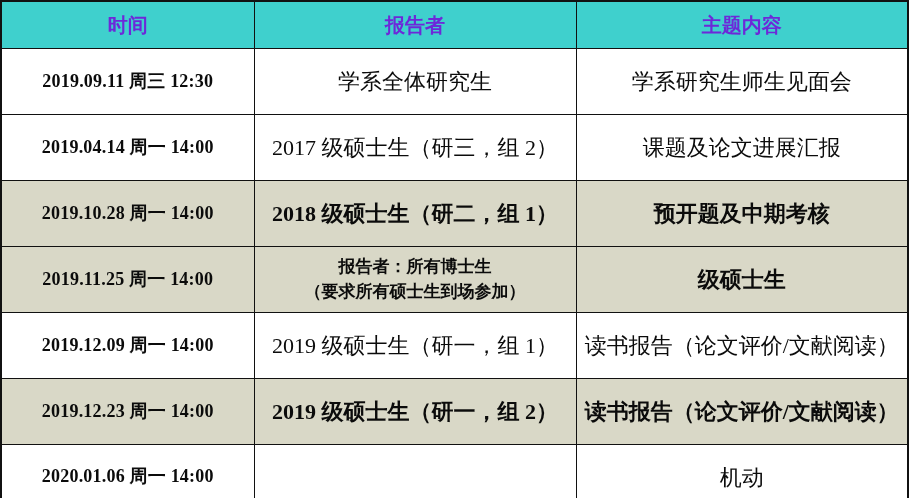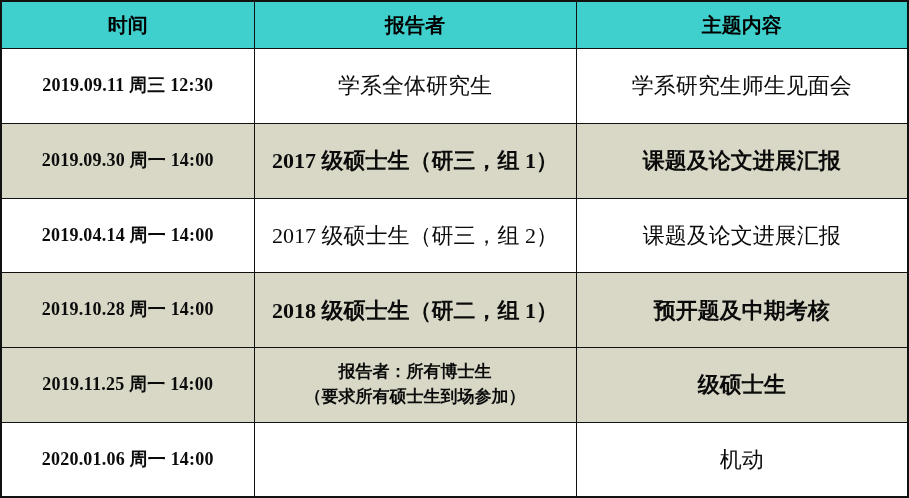--- a/index.html
+++ b/index.html
@@ -31,21 +31,21 @@
     padding: 2px 4px;
     font-size: 22px;
     line-height: 1.32;
     color: #0b0b0b;
   }
   #schedule-table thead th {
     background: #3fd0cd;
     font-weight: bold;
     font-size: 20px;
     height: 42px;
-    color: #000000;
+    color: #6d28d9;
   }
   #schedule-table tbody tr { height: 66px; }
   #schedule-table tbody tr.row-shaded td { background: #d9d8c7; }
   #schedule-table tbody tr.row-plain td  { background: #ffffff; }
 
   #schedule-table td.cell-time {
     font-weight: bold;
     font-size: 18px;
     letter-spacing: 0.2px;
   }
@@ -76,42 +76,47 @@
       <th>报告者</th>
       <th>主题内容</th>
     </tr>
   </thead>
   <tbody id="table-body">
       <tr class="row-plain">
         <td class="cell-time">2019.09.11  周三  12:30</td>
         <td class="cell-speaker">学系全体研究生</td>
         <td class="cell-topic">学系研究生师生见面会</td>
       </tr>
-      <tr class="row-shaded">
-        <td class="cell-time">2019.09.30  周一  14:00</td>
-        <td class="cell-speaker">2017 级硕士生（研三，组 1）</td>
-        <td class="cell-topic">课题及论文进展汇报</td>
-      </tr>
       <tr class="row-plain">
         <td class="cell-time">2019.04.14  周一  14:00</td>
         <td class="cell-speaker">2017 级硕士生（研三，组 2）</td>
         <td class="cell-topic">课题及论文进展汇报</td>
       </tr>
       <tr class="row-shaded">
         <td class="cell-time">2019.10.28  周一  14:00</td>
         <td class="cell-speaker">2018 级硕士生（研二，组 1）</td>
         <td class="cell-topic">预开题及中期考核</td>
       </tr>
       <tr class="row-shaded">
         <td class="cell-time">2019.11.25  周一  14:00</td>
         <td class="cell-speaker multiline">
           <span class="line">报告者：所有博士生</span>
           <span class="line">（要求所有硕士生到场参加）</span>
         </td>
         <td class="cell-topic">级硕士生</td>
       </tr>
       <tr class="row-plain">
+        <td class="cell-time">2019.12.09  周一  14:00</td>
+        <td class="cell-speaker">2019 级硕士生（研一，组 1）</td>
+        <td class="cell-topic">读书报告（论文评价/文献阅读）</td>
+      </tr>
+      <tr class="row-shaded">
+        <td class="cell-time">2019.12.23  周一  14:00</td>
+        <td class="cell-speaker">2019 级硕士生（研一，组 2）</td>
+        <td class="cell-topic">读书报告（论文评价/文献阅读）</td>
+      </tr>
+      <tr class="row-plain">
         <td class="cell-time">2020.01.06  周一  14:00</td>
         <td class="cell-speaker"></td>
         <td class="cell-topic">机动</td>
       </tr>
     </tbody>
 </table>
 
 </body></html>

